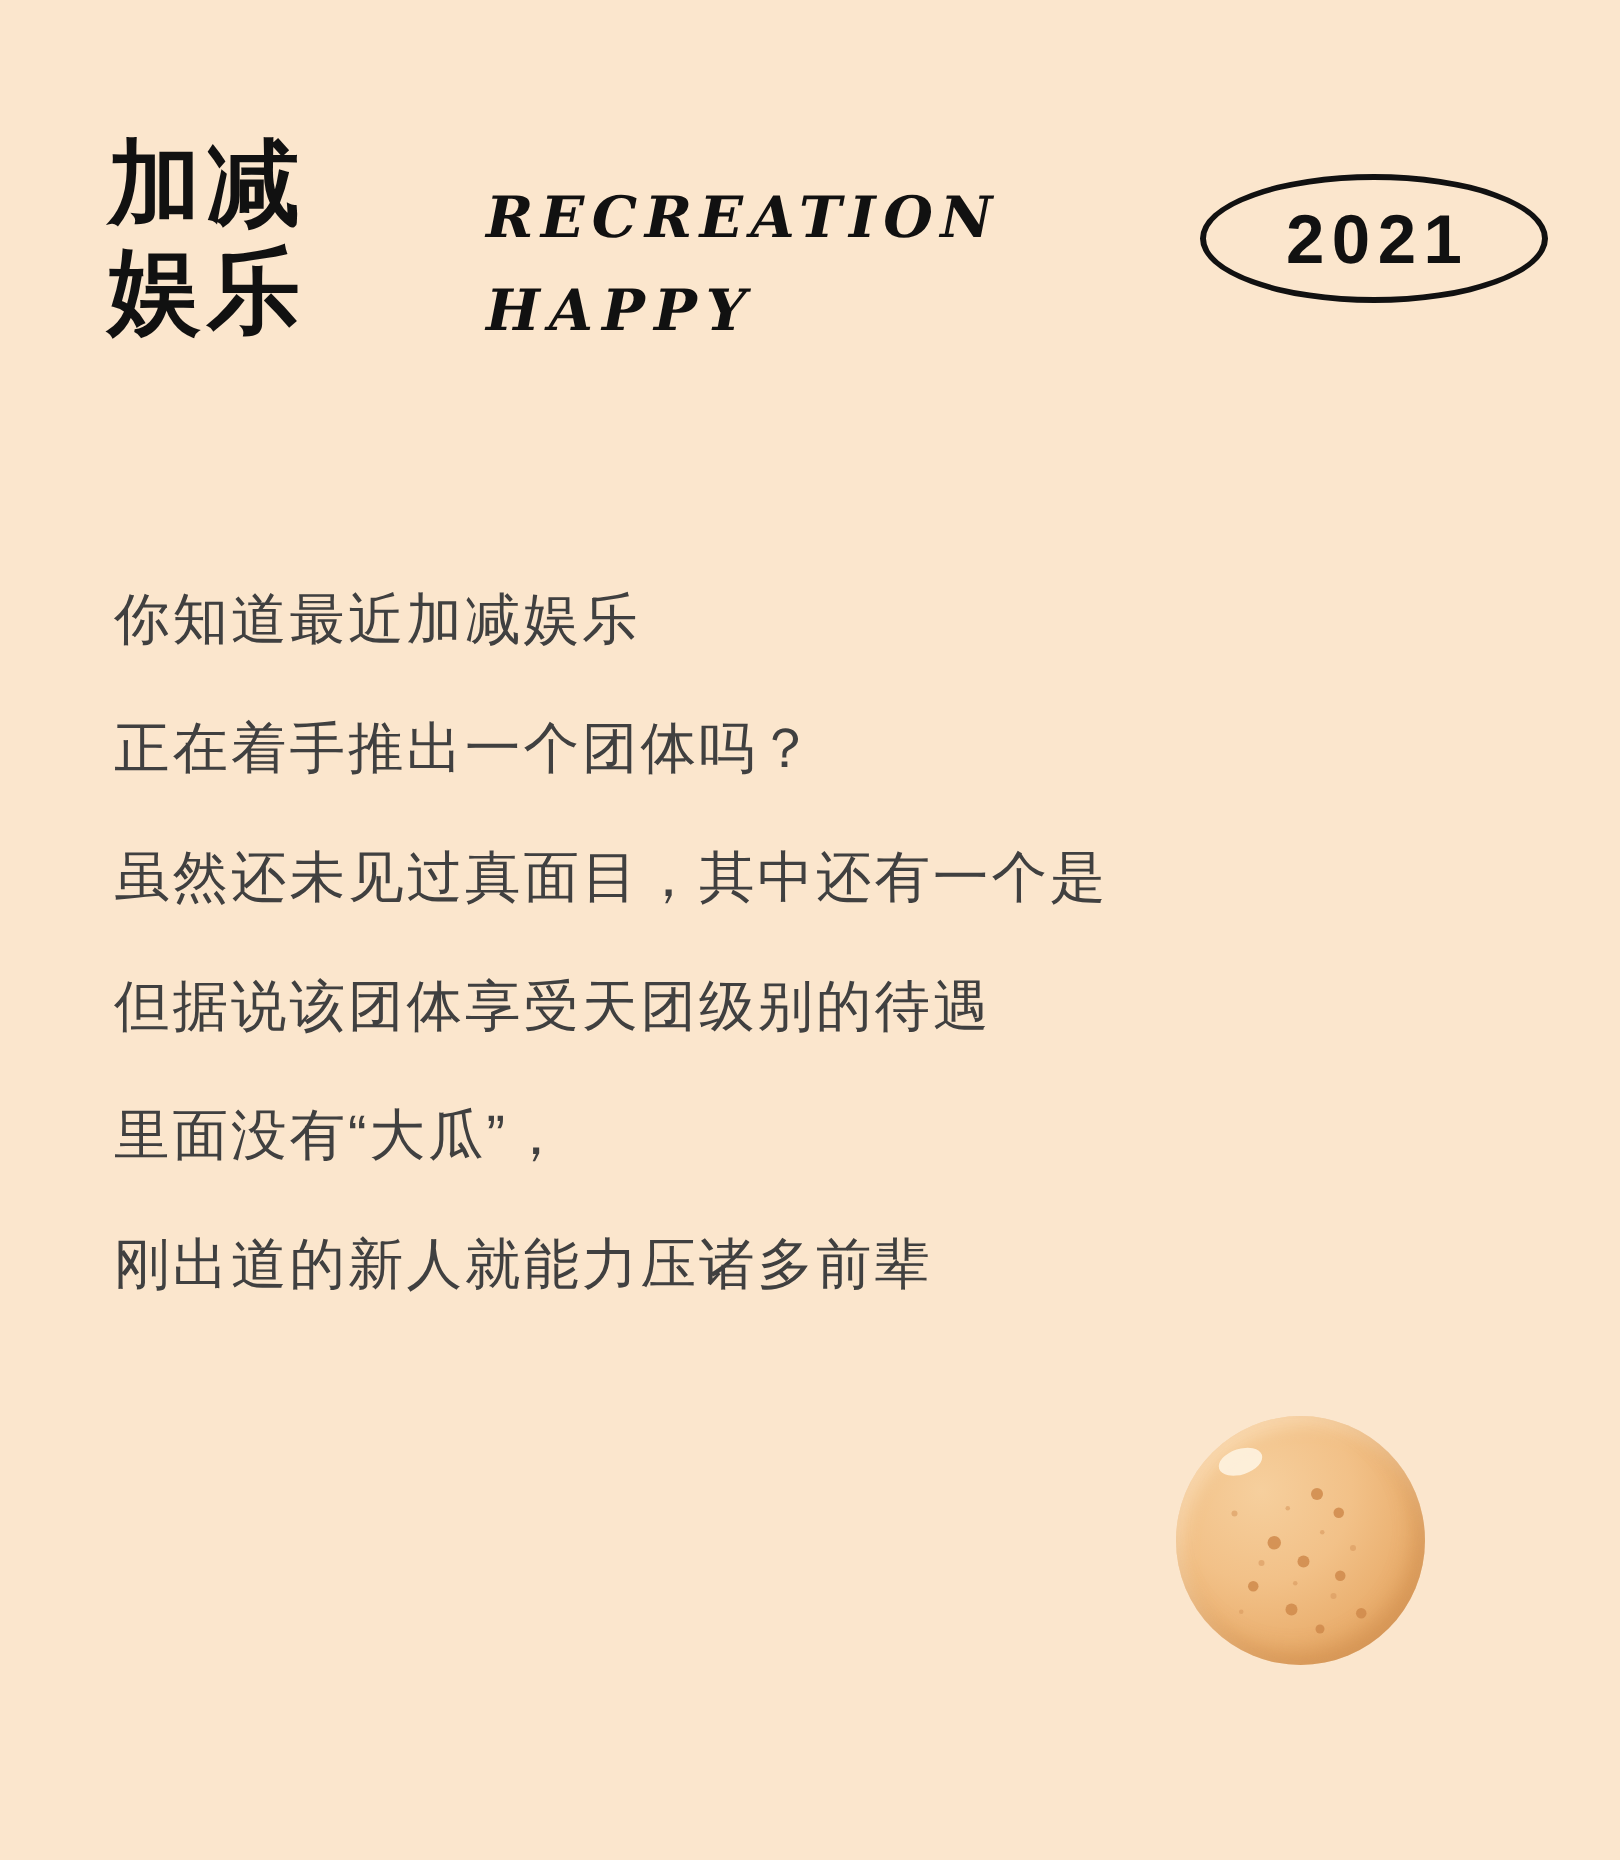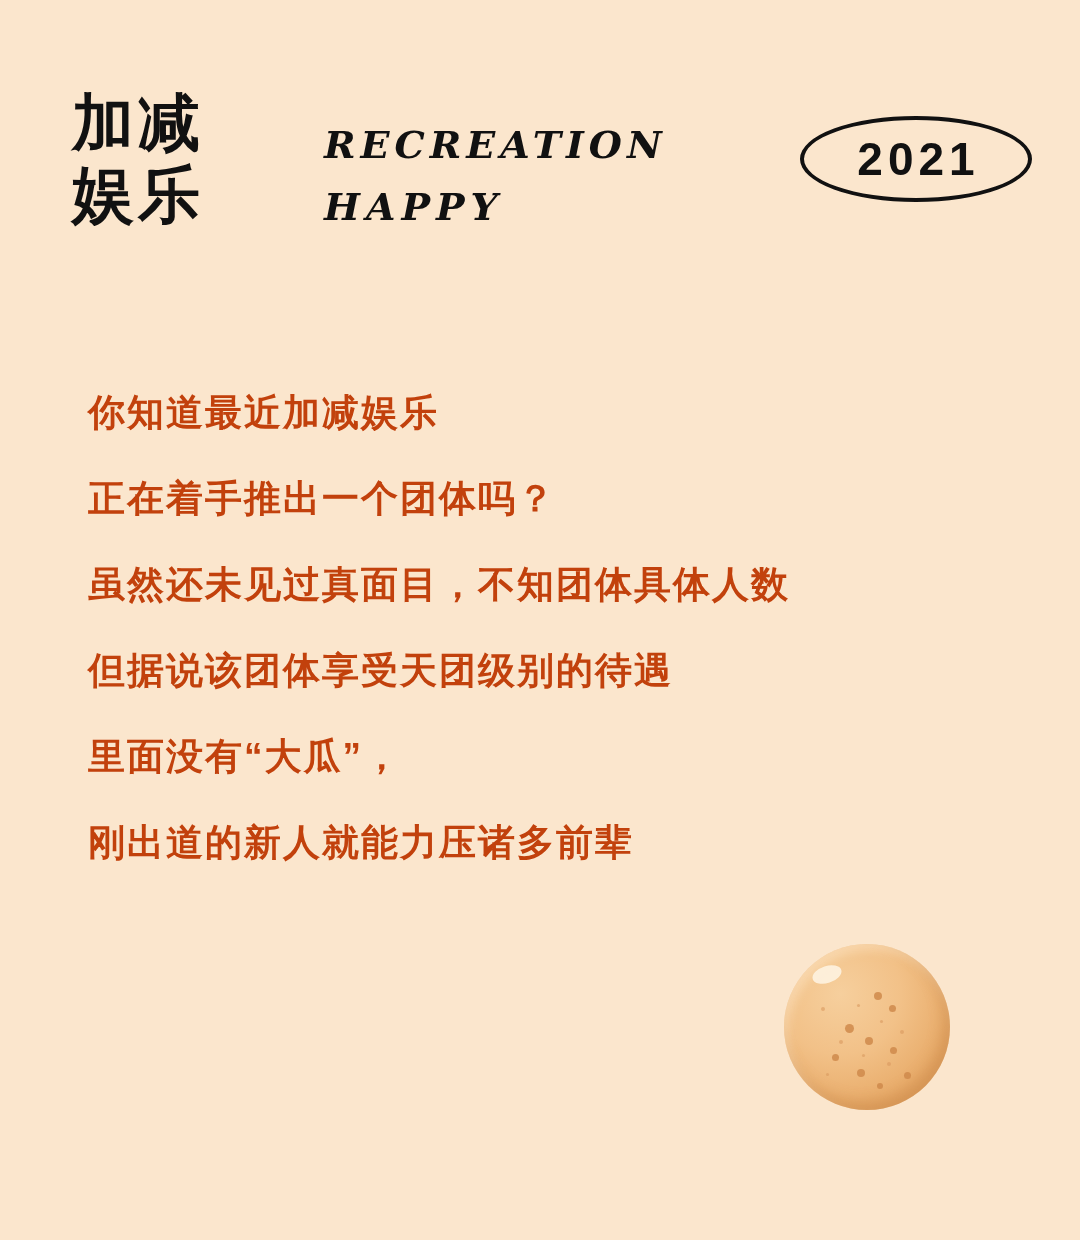--- a/index.html
+++ b/index.html
@@ -82,27 +82,27 @@
   }
 
   
   .body-copy {
     position: absolute;
     top: 392px;
     left: 72px;
     width: 900px;
   }
   .body-copy p {
-    margin: 0 0 44px 16px;
-    font-family: "Liberation Sans", sans-serif;
-    font-weight: 700;
+    margin: 0 0 44px 4px;
+    font-family: "Liberation Sans", sans-serif;
+    font-weight: 400;
     font-size: 37px;
     line-height: 42px;
     letter-spacing: 2px;
-    color: #c2410c;
+    color: #404040;
     white-space: nowrap;
   }
   .body-copy p:last-child {
     margin-bottom: 0;
   }
 
   
   .cookie {
     position: absolute;
     left: 784px;
@@ -172,21 +172,21 @@
 
   <div class="year-badge">
     <span>2021</span>
   </div>
 
 </div>
 
 <div class="body-copy">
   <p>你知道最近加减娱乐</p>
   <p>正在着手推出一个团体吗？</p>
-  <p>虽然还未见过真面目，不知团体具体人数</p>
+  <p>虽然还未见过真面目，其中还有一个是</p>
   <p>但据说该团体享受天团级别的待遇</p>
   <p>里面没有“大瓜”，</p>
   <p>刚出道的新人就能力压诸多前辈</p>
 </div>
 
 <div class="cookie">
   <div class="cookie-base">
     <div class="cookie-edge"></div>
     <div class="cookie-shine"></div>
 

